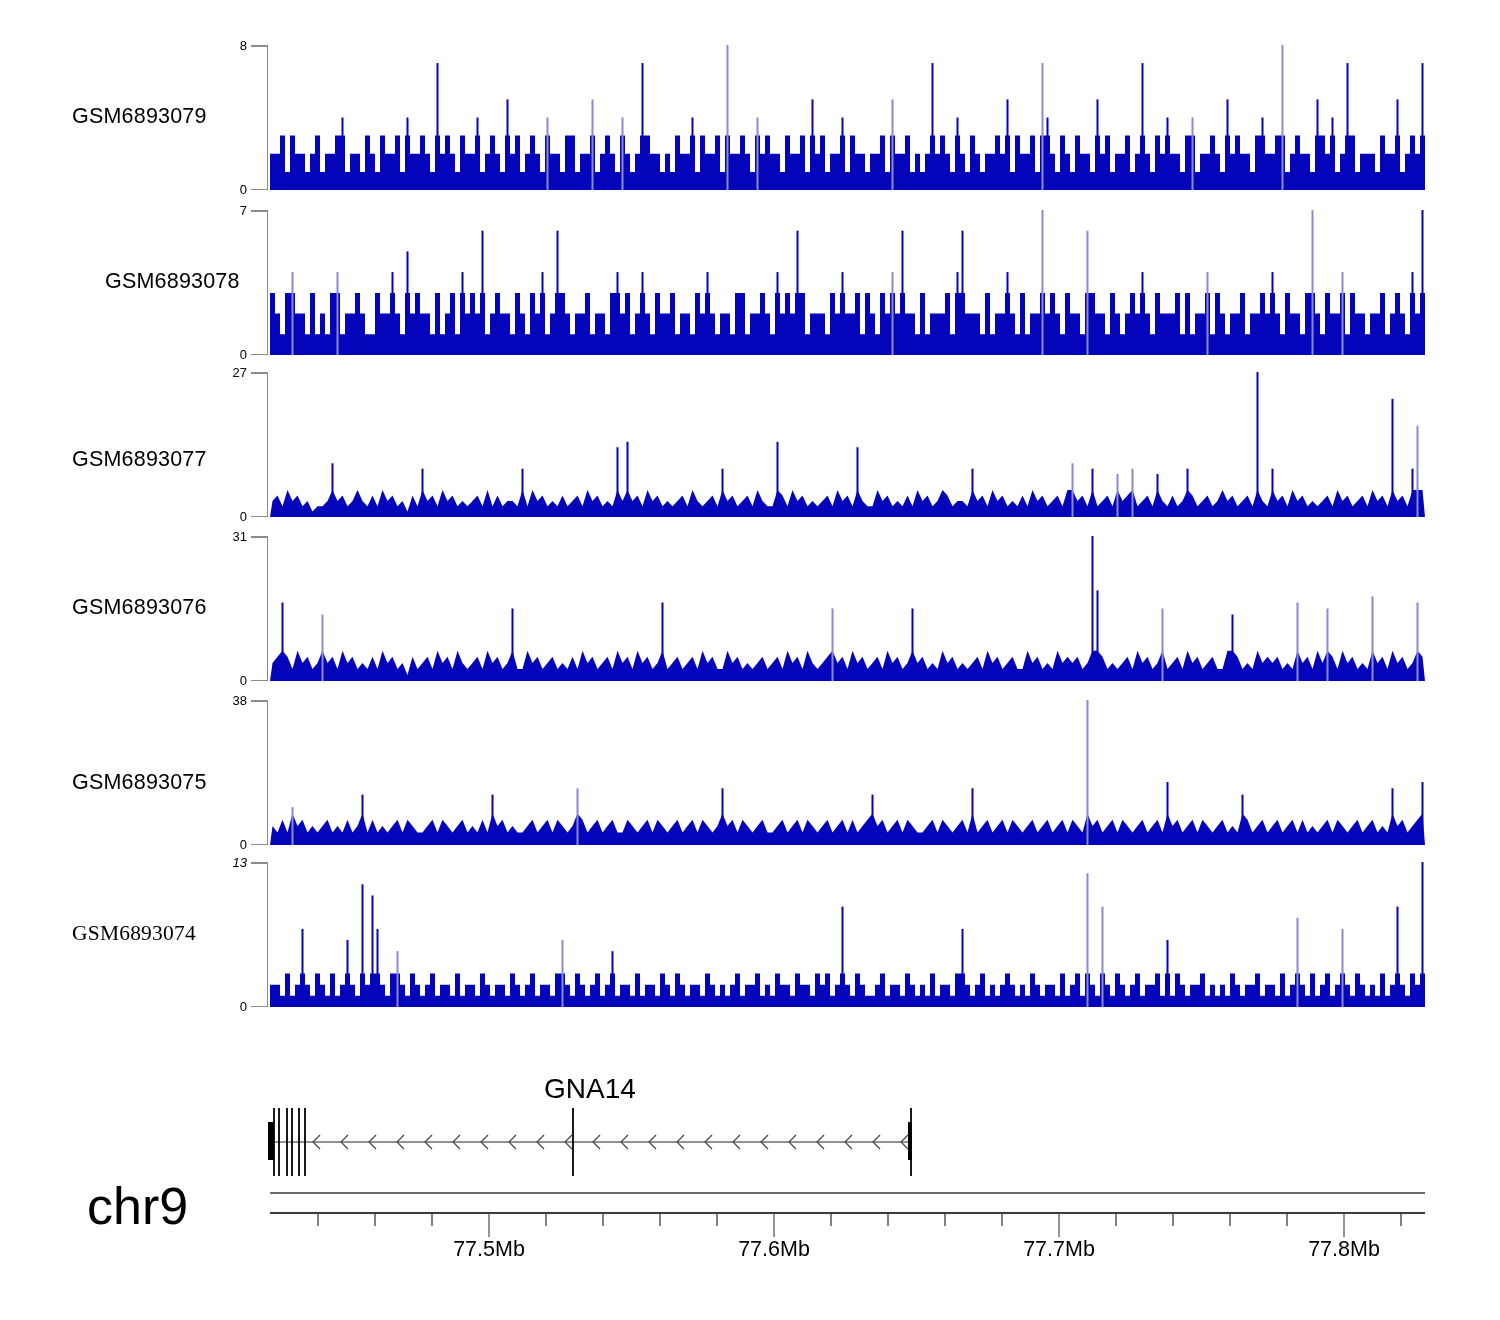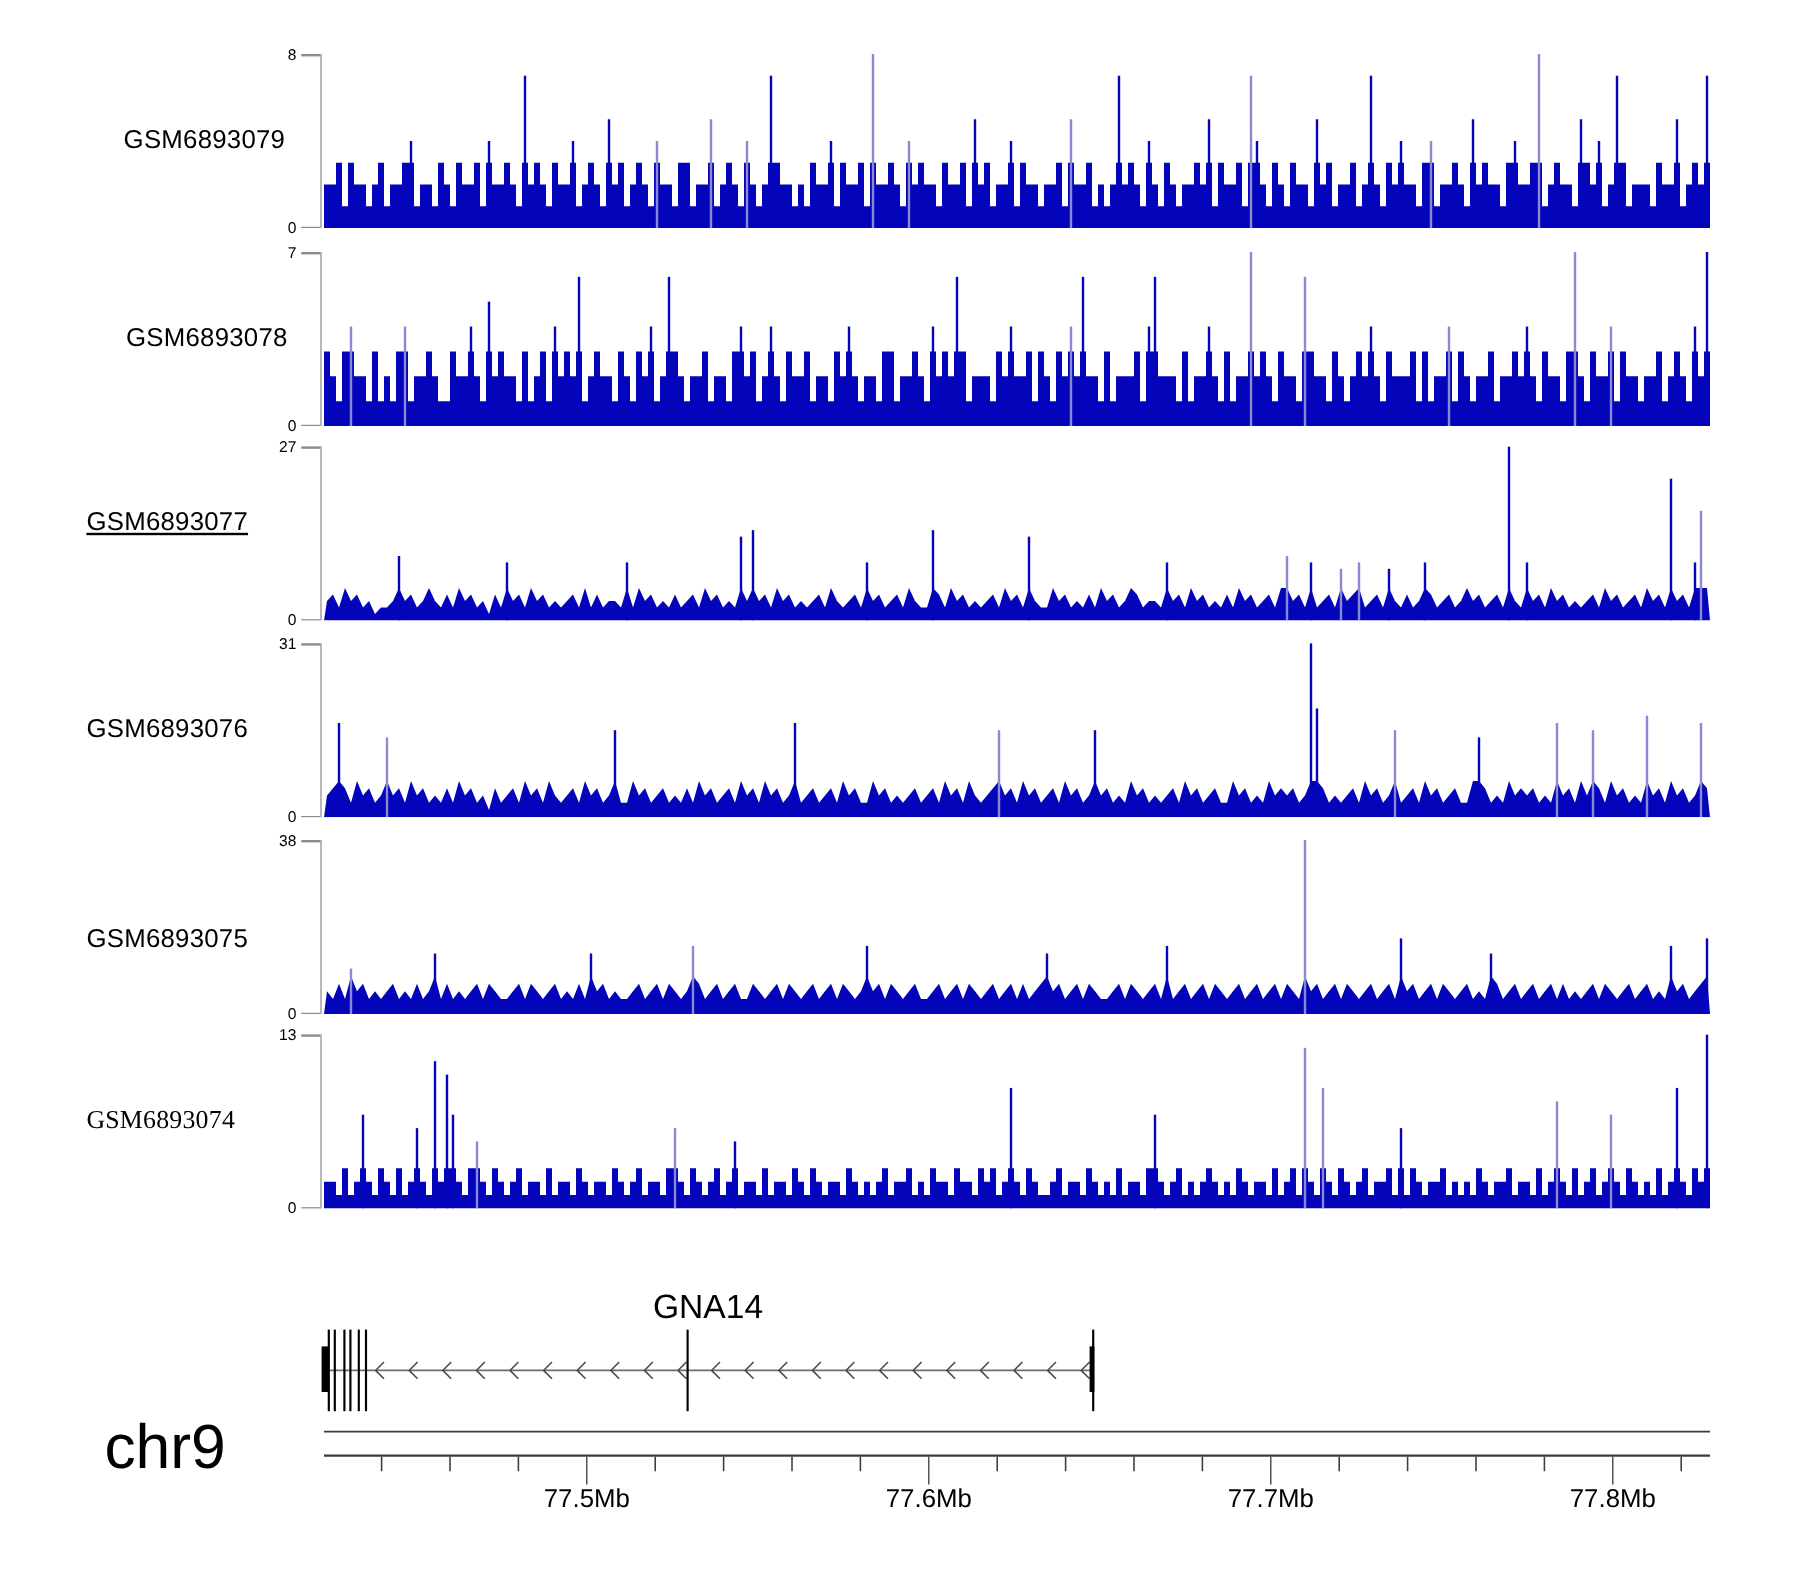--- a/index.html
+++ b/index.html
@@ -11,21 +11,21 @@
   .plot-svg{position:absolute;display:block;}
   .chr{position:absolute;left:87px;top:1178px;font-size:52px;line-height:1.1;}
   svg text{font-family:"Liberation Sans",sans-serif;fill:#000;}
 </style>
 </head>
 <body>
 
 <div class="fig">
   <div id="tracks-panel" style="position:absolute;left:0;top:0;width:1500px;height:1040px;">
       <div class="track" style="top: 45px; height: 145px;">
-        <div class="track-label" style="top: 58.5px; margin-left: 31px;">GSM6893079</div>
+        <div class="track-label" style="top: 58.5px;">GSM6893079</div>
         <div class="bracket" style="left: 266.5px; top: 0px; width: 1.5px; height: 145px;"></div>
         <div class="bracket" style="left: 251px; top: 0px; width: 16px; height: 1.5px;"></div>
         <div class="bracket" style="left: 251px; top: 143.5px; width: 16px; height: 1.5px;"></div>
         <div class="ylab" style="left: 205px; top: -6px;">8</div>
         <div class="ylab" style="left: 205px; top: 138px;">0</div>
         <svg width="1155" height="145" viewBox="0 0 1155 145" class="plot-svg" style="left: 270px; top: 0px; position: absolute;">
           <path d="M0 145L0.0 108.8L5.0 108.8L5.0 108.8L10.0 108.8L10.0 90.6L15.0 90.6L15.0 126.9L20.0 126.9L20.0 90.6L25.0 90.6L25.0 108.8L30.0 108.8L30.0 108.8L35.0 108.8L35.0 126.9L40.0 126.9L40.0 108.8L45.0 108.8L45.0 90.6L50.0 90.6L50.0 126.9L55.0 126.9L55.0 108.8L60.0 108.8L60.0 108.8L65.0 108.8L65.0 90.6L70.0 90.6L70.0 90.6L75.0 90.6L75.0 126.9L80.0 126.9L80.0 108.8L85.0 108.8L85.0 108.8L90.0 108.8L90.0 126.9L95.0 126.9L95.0 90.6L100.0 90.6L100.0 108.8L105.0 108.8L105.0 126.9L110.0 126.9L110.0 90.6L115.0 90.6L115.0 108.8L120.0 108.8L120.0 108.8L125.0 108.8L125.0 90.6L130.0 90.6L130.0 126.9L135.0 126.9L135.0 90.6L140.0 90.6L140.0 108.8L145.0 108.8L145.0 108.8L150.0 108.8L150.0 90.6L155.0 90.6L155.0 108.8L160.0 108.8L160.0 126.9L165.0 126.9L165.0 90.6L170.0 90.6L170.0 108.8L175.0 108.8L175.0 90.6L180.0 90.6L180.0 108.8L185.0 108.8L185.0 126.9L190.0 126.9L190.0 90.6L195.0 90.6L195.0 108.8L200.0 108.8L200.0 108.8L205.0 108.8L205.0 90.6L210.0 90.6L210.0 126.9L215.0 126.9L215.0 108.8L220.0 108.8L220.0 90.6L225.0 90.6L225.0 108.8L230.0 108.8L230.0 126.9L235.0 126.9L235.0 90.6L240.0 90.6L240.0 108.8L245.0 108.8L245.0 90.6L250.0 90.6L250.0 126.9L255.0 126.9L255.0 108.8L260.0 108.8L260.0 90.6L265.0 90.6L265.0 108.8L270.0 108.8L270.0 126.9L275.0 126.9L275.0 90.6L280.0 90.6L280.0 108.8L285.0 108.8L285.0 108.8L290.0 108.8L290.0 126.9L295.0 126.9L295.0 90.6L300.0 90.6L300.0 90.6L305.0 90.6L305.0 126.9L310.0 126.9L310.0 108.8L315.0 108.8L315.0 108.8L320.0 108.8L320.0 90.6L325.0 90.6L325.0 126.9L330.0 126.9L330.0 108.8L335.0 108.8L335.0 90.6L340.0 90.6L340.0 108.8L345.0 108.8L345.0 126.9L350.0 126.9L350.0 90.6L355.0 90.6L355.0 108.8L360.0 108.8L360.0 126.9L365.0 126.9L365.0 108.8L370.0 108.8L370.0 90.6L375.0 90.6L375.0 90.6L380.0 90.6L380.0 108.8L385.0 108.8L385.0 108.8L390.0 108.8L390.0 126.9L395.0 126.9L395.0 108.8L400.0 108.8L400.0 126.9L405.0 126.9L405.0 90.6L410.0 90.6L410.0 108.8L415.0 108.8L415.0 108.8L420.0 108.8L420.0 90.6L425.0 90.6L425.0 126.9L430.0 126.9L430.0 90.6L435.0 90.6L435.0 108.8L440.0 108.8L440.0 108.8L445.0 108.8L445.0 90.6L450.0 90.6L450.0 126.9L455.0 126.9L455.0 90.6L460.0 90.6L460.0 108.8L465.0 108.8L465.0 108.8L470.0 108.8L470.0 90.6L475.0 90.6L475.0 108.8L480.0 108.8L480.0 126.9L485.0 126.9L485.0 90.6L490.0 90.6L490.0 108.8L495.0 108.8L495.0 90.6L500.0 90.6L500.0 108.8L505.0 108.8L505.0 108.8L510.0 108.8L510.0 126.9L515.0 126.9L515.0 90.6L520.0 90.6L520.0 108.8L525.0 108.8L525.0 108.8L530.0 108.8L530.0 90.6L535.0 90.6L535.0 126.9L540.0 126.9L540.0 90.6L545.0 90.6L545.0 108.8L550.0 108.8L550.0 90.6L555.0 90.6L555.0 126.9L560.0 126.9L560.0 108.8L565.0 108.8L565.0 108.8L570.0 108.8L570.0 90.6L575.0 90.6L575.0 126.9L580.0 126.9L580.0 90.6L585.0 90.6L585.0 108.8L590.0 108.8L590.0 108.8L595.0 108.8L595.0 126.9L600.0 126.9L600.0 108.8L605.0 108.8L605.0 108.8L610.0 108.8L610.0 90.6L615.0 90.6L615.0 126.9L620.0 126.9L620.0 90.6L625.0 90.6L625.0 108.8L630.0 108.8L630.0 108.8L635.0 108.8L635.0 90.6L640.0 90.6L640.0 126.9L645.0 126.9L645.0 108.8L650.0 108.8L650.0 126.9L655.0 126.9L655.0 108.8L660.0 108.8L660.0 90.6L665.0 90.6L665.0 108.8L670.0 108.8L670.0 90.6L675.0 90.6L675.0 108.8L680.0 108.8L680.0 126.9L685.0 126.9L685.0 90.6L690.0 90.6L690.0 108.8L695.0 108.8L695.0 126.9L700.0 126.9L700.0 90.6L705.0 90.6L705.0 108.8L710.0 108.8L710.0 126.9L715.0 126.9L715.0 108.8L720.0 108.8L720.0 108.8L725.0 108.8L725.0 90.6L730.0 90.6L730.0 108.8L735.0 108.8L735.0 90.6L740.0 90.6L740.0 126.9L745.0 126.9L745.0 90.6L750.0 90.6L750.0 108.8L755.0 108.8L755.0 108.8L760.0 108.8L760.0 90.6L765.0 90.6L765.0 126.9L770.0 126.9L770.0 90.6L775.0 90.6L775.0 90.6L780.0 90.6L780.0 108.8L785.0 108.8L785.0 126.9L790.0 126.9L790.0 90.6L795.0 90.6L795.0 108.8L800.0 108.8L800.0 126.9L805.0 126.9L805.0 90.6L810.0 90.6L810.0 108.8L815.0 108.8L815.0 108.8L820.0 108.8L820.0 126.9L825.0 126.9L825.0 90.6L830.0 90.6L830.0 108.8L835.0 108.8L835.0 90.6L840.0 90.6L840.0 126.9L845.0 126.9L845.0 108.8L850.0 108.8L850.0 108.8L855.0 108.8L855.0 90.6L860.0 90.6L860.0 126.9L865.0 126.9L865.0 108.8L870.0 108.8L870.0 90.6L875.0 90.6L875.0 108.8L880.0 108.8L880.0 126.9L885.0 126.9L885.0 90.6L890.0 90.6L890.0 108.8L895.0 108.8L895.0 90.6L900.0 90.6L900.0 108.8L905.0 108.8L905.0 108.8L910.0 108.8L910.0 126.9L915.0 126.9L915.0 90.6L920.0 90.6L920.0 90.6L925.0 90.6L925.0 126.9L930.0 126.9L930.0 108.8L935.0 108.8L935.0 108.8L940.0 108.8L940.0 90.6L945.0 90.6L945.0 108.8L950.0 108.8L950.0 126.9L955.0 126.9L955.0 90.6L960.0 90.6L960.0 108.8L965.0 108.8L965.0 90.6L970.0 90.6L970.0 108.8L975.0 108.8L975.0 108.8L980.0 108.8L980.0 126.9L985.0 126.9L985.0 90.6L990.0 90.6L990.0 90.6L995.0 90.6L995.0 108.8L1000.0 108.8L1000.0 108.8L1005.0 108.8L1005.0 90.6L1010.0 90.6L1010.0 90.6L1015.0 90.6L1015.0 126.9L1020.0 126.9L1020.0 108.8L1025.0 108.8L1025.0 90.6L1030.0 90.6L1030.0 108.8L1035.0 108.8L1035.0 108.8L1040.0 108.8L1040.0 126.9L1045.0 126.9L1045.0 90.6L1050.0 90.6L1050.0 90.6L1055.0 90.6L1055.0 108.8L1060.0 108.8L1060.0 90.6L1065.0 90.6L1065.0 126.9L1070.0 126.9L1070.0 108.8L1075.0 108.8L1075.0 90.6L1080.0 90.6L1080.0 90.6L1085.0 90.6L1085.0 126.9L1090.0 126.9L1090.0 108.8L1095.0 108.8L1095.0 108.8L1100.0 108.8L1100.0 108.8L1105.0 108.8L1105.0 126.9L1110.0 126.9L1110.0 90.6L1115.0 90.6L1115.0 108.8L1120.0 108.8L1120.0 108.8L1125.0 108.8L1125.0 90.6L1130.0 90.6L1130.0 126.9L1135.0 126.9L1135.0 108.8L1140.0 108.8L1140.0 90.6L1145.0 90.6L1145.0 108.8L1150.0 108.8L1150.0 90.6L1155.0 90.6L1155 145Z" fill="#0404bb" stroke="none"></path>
           <g>
             <rect x="71.5" y="72.5" width="2" height="72.5" fill="#0404bb"></rect>
             <rect x="136.5" y="72.5" width="2" height="72.5" fill="#0404bb"></rect>
@@ -97,21 +97,21 @@
             <rect x="936.5" y="62.1" width="2" height="82.9" fill="#8989d6"></rect>
             <rect x="1001.5" y="62.1" width="2" height="82.9" fill="#0404bb"></rect>
             <rect x="1041.5" y="0.0" width="2" height="145.0" fill="#8989d6"></rect>
             <rect x="1071.5" y="62.1" width="2" height="82.9" fill="#8989d6"></rect>
             <rect x="1141.5" y="62.1" width="2" height="82.9" fill="#0404bb"></rect>
             <rect x="1151.5" y="0.0" width="2" height="145.0" fill="#0404bb"></rect>
           </g>
         </svg>
       </div>
       <div class="track" style="top: 372px; height: 145px;">
-        <div class="track-label" style="top: 51px; text-decoration: underline;">GSM6893077</div>
+        <div class="track-label" style="top: 75px;">GSM6893077</div>
         <div class="bracket" style="left: 266.5px; top: 0px; width: 1.5px; height: 145px;"></div>
         <div class="bracket" style="left: 251px; top: 0px; width: 16px; height: 1.5px;"></div>
         <div class="bracket" style="left: 251px; top: 143.5px; width: 16px; height: 1.5px;"></div>
         <div class="ylab" style="left: 205px; top: -6px; text-align: right;">27</div>
         <div class="ylab" style="left: 205px; top: 138px;">0</div>
         <svg width="1155" height="145" viewBox="0 0 1155 145" class="plot-svg" style="left: 270px; top: 0px; position: absolute;">
           <path d="M0 145L2.5 128.9L7.5 123.5L12.5 134.3L17.5 118.1L22.5 128.9L27.5 123.5L32.5 134.3L37.5 128.9L42.5 139.6L47.5 134.3L52.5 134.3L57.5 128.9L62.5 118.1L67.5 128.9L72.5 123.5L77.5 134.3L82.5 128.9L87.5 118.1L92.5 128.9L97.5 134.3L102.5 123.5L107.5 134.3L112.5 118.1L117.5 128.9L122.5 123.5L127.5 134.3L132.5 128.9L137.5 139.6L142.5 123.5L147.5 134.3L152.5 118.1L157.5 128.9L162.5 123.5L167.5 134.3L172.5 118.1L177.5 128.9L182.5 123.5L187.5 134.3L192.5 128.9L197.5 134.3L202.5 128.9L207.5 123.5L212.5 134.3L217.5 118.1L222.5 134.3L227.5 123.5L232.5 134.3L237.5 128.9L242.5 128.9L247.5 134.3L252.5 118.1L257.5 134.3L262.5 118.1L267.5 128.9L272.5 123.5L277.5 134.3L282.5 128.9L287.5 134.3L292.5 123.5L297.5 134.3L302.5 128.9L307.5 123.5L312.5 134.3L317.5 118.1L322.5 128.9L327.5 123.5L332.5 134.3L337.5 128.9L342.5 134.3L347.5 118.1L352.5 128.9L357.5 118.1L362.5 128.9L367.5 123.5L372.5 134.3L377.5 118.1L382.5 128.9L387.5 123.5L392.5 134.3L397.5 128.9L402.5 134.3L407.5 128.9L412.5 123.5L417.5 134.3L422.5 118.1L427.5 128.9L432.5 134.3L437.5 128.9L442.5 123.5L447.5 134.3L452.5 118.1L457.5 128.9L462.5 123.5L467.5 134.3L472.5 128.9L477.5 123.5L482.5 134.3L487.5 118.1L492.5 128.9L497.5 134.3L502.5 134.3L507.5 118.1L512.5 123.5L517.5 134.3L522.5 118.1L527.5 128.9L532.5 123.5L537.5 134.3L542.5 128.9L547.5 134.3L552.5 128.9L557.5 123.5L562.5 134.3L567.5 118.1L572.5 128.9L577.5 123.5L582.5 134.3L587.5 118.1L592.5 128.9L597.5 134.3L602.5 134.3L607.5 118.1L612.5 128.9L617.5 123.5L622.5 134.3L627.5 128.9L632.5 134.3L637.5 123.5L642.5 134.3L647.5 118.1L652.5 128.9L657.5 123.5L662.5 134.3L667.5 128.9L672.5 118.1L677.5 123.5L682.5 134.3L687.5 128.9L692.5 128.9L697.5 134.3L702.5 118.1L707.5 128.9L712.5 123.5L717.5 134.3L722.5 118.1L727.5 128.9L732.5 123.5L737.5 134.3L742.5 128.9L747.5 134.3L752.5 123.5L757.5 134.3L762.5 118.1L767.5 128.9L772.5 123.5L777.5 134.3L782.5 128.9L787.5 123.5L792.5 134.3L797.5 118.1L802.5 118.1L807.5 128.9L812.5 123.5L817.5 134.3L822.5 118.1L827.5 134.3L832.5 128.9L837.5 123.5L842.5 134.3L847.5 118.1L852.5 128.9L857.5 123.5L862.5 118.1L867.5 134.3L872.5 128.9L877.5 123.5L882.5 134.3L887.5 118.1L892.5 128.9L897.5 134.3L902.5 123.5L907.5 134.3L912.5 128.9L917.5 118.1L922.5 123.5L927.5 134.3L932.5 128.9L937.5 123.5L942.5 134.3L947.5 128.9L952.5 118.1L957.5 128.9L962.5 123.5L967.5 134.3L972.5 128.9L977.5 123.5L982.5 134.3L987.5 118.1L992.5 128.9L997.5 134.3L1002.5 118.1L1007.5 128.9L1012.5 123.5L1017.5 134.3L1022.5 118.1L1027.5 128.9L1032.5 123.5L1037.5 134.3L1042.5 128.9L1047.5 134.3L1052.5 128.9L1057.5 123.5L1062.5 134.3L1067.5 118.1L1072.5 128.9L1077.5 123.5L1082.5 134.3L1087.5 128.9L1092.5 123.5L1097.5 134.3L1102.5 118.1L1107.5 128.9L1112.5 123.5L1117.5 134.3L1122.5 118.1L1127.5 128.9L1132.5 123.5L1137.5 134.3L1142.5 118.1L1147.5 118.1L1152.5 118.1L1155 145Z" fill="#0404bb" stroke="none"></path>
           <g>
             <rect x="61.5" y="91.3" width="2" height="53.7" fill="#0404bb"></rect>
             <rect x="151.5" y="96.7" width="2" height="48.3" fill="#0404bb"></rect>
@@ -186,21 +186,21 @@
             <rect x="1121.5" y="88.3" width="2" height="56.7" fill="#0404bb"></rect>
             <rect x="1151.5" y="82.0" width="2" height="63.0" fill="#0404bb"></rect>
           </g>
         </svg>
       </div>
       <div class="track" style="top: 862px; height: 145px;">
         <div class="track-label" style="top: 58.5px; font-family: Liberation Serif, serif;">GSM6893074</div>
         <div class="bracket" style="left: 266.5px; top: 0px; width: 1.5px; height: 145px;"></div>
         <div class="bracket" style="left: 251px; top: 0px; width: 16px; height: 1.5px;"></div>
         <div class="bracket" style="left: 251px; top: 143.5px; width: 16px; height: 1.5px;"></div>
-        <div class="ylab" style="left: 205px; top: -6px;">13</div>
+        <div class="ylab" style="left: 205px; top: -6px; font-style: italic;">13</div>
         <div class="ylab" style="left: 205px; top: 138px;">0</div>
         <svg width="1155" height="145" viewBox="0 0 1155 145" class="plot-svg" style="left: 270px; top: 0px; position: absolute;">
           <path d="M0 145L0.0 122.7L5.0 122.7L5.0 122.7L10.0 122.7L10.0 133.8L15.0 133.8L15.0 111.5L20.0 111.5L20.0 133.8L25.0 133.8L25.0 122.7L30.0 122.7L30.0 111.5L35.0 111.5L35.0 122.7L40.0 122.7L40.0 133.8L45.0 133.8L45.0 111.5L50.0 111.5L50.0 122.7L55.0 122.7L55.0 133.8L60.0 133.8L60.0 111.5L65.0 111.5L65.0 133.8L70.0 133.8L70.0 122.7L75.0 122.7L75.0 111.5L80.0 111.5L80.0 122.7L85.0 122.7L85.0 133.8L90.0 133.8L90.0 111.5L95.0 111.5L95.0 122.7L100.0 122.7L100.0 111.5L105.0 111.5L105.0 111.5L110.0 111.5L110.0 122.7L115.0 122.7L115.0 133.8L120.0 133.8L120.0 111.5L125.0 111.5L125.0 111.5L130.0 111.5L130.0 122.7L135.0 122.7L135.0 133.8L140.0 133.8L140.0 111.5L145.0 111.5L145.0 122.7L150.0 122.7L150.0 133.8L155.0 133.8L155.0 122.7L160.0 122.7L160.0 111.5L165.0 111.5L165.0 133.8L170.0 133.8L170.0 122.7L175.0 122.7L175.0 122.7L180.0 122.7L180.0 133.8L185.0 133.8L185.0 111.5L190.0 111.5L190.0 133.8L195.0 133.8L195.0 122.7L200.0 122.7L200.0 122.7L205.0 122.7L205.0 133.8L210.0 133.8L210.0 111.5L215.0 111.5L215.0 122.7L220.0 122.7L220.0 133.8L225.0 133.8L225.0 122.7L230.0 122.7L230.0 122.7L235.0 122.7L235.0 133.8L240.0 133.8L240.0 111.5L245.0 111.5L245.0 122.7L250.0 122.7L250.0 133.8L255.0 133.8L255.0 122.7L260.0 122.7L260.0 111.5L265.0 111.5L265.0 133.8L270.0 133.8L270.0 122.7L275.0 122.7L275.0 122.7L280.0 122.7L280.0 133.8L285.0 133.8L285.0 111.5L290.0 111.5L290.0 111.5L295.0 111.5L295.0 122.7L300.0 122.7L300.0 133.8L305.0 133.8L305.0 111.5L310.0 111.5L310.0 122.7L315.0 122.7L315.0 133.8L320.0 133.8L320.0 122.7L325.0 122.7L325.0 111.5L330.0 111.5L330.0 133.8L335.0 133.8L335.0 122.7L340.0 122.7L340.0 111.5L345.0 111.5L345.0 133.8L350.0 133.8L350.0 122.7L355.0 122.7L355.0 122.7L360.0 122.7L360.0 133.8L365.0 133.8L365.0 111.5L370.0 111.5L370.0 133.8L375.0 133.8L375.0 122.7L380.0 122.7L380.0 122.7L385.0 122.7L385.0 133.8L390.0 133.8L390.0 111.5L395.0 111.5L395.0 122.7L400.0 122.7L400.0 133.8L405.0 133.8L405.0 111.5L410.0 111.5L410.0 122.7L415.0 122.7L415.0 133.8L420.0 133.8L420.0 122.7L425.0 122.7L425.0 122.7L430.0 122.7L430.0 133.8L435.0 133.8L435.0 111.5L440.0 111.5L440.0 122.7L445.0 122.7L445.0 133.8L450.0 133.8L450.0 122.7L455.0 122.7L455.0 133.8L460.0 133.8L460.0 122.7L465.0 122.7L465.0 111.5L470.0 111.5L470.0 133.8L475.0 133.8L475.0 122.7L480.0 122.7L480.0 122.7L485.0 122.7L485.0 111.5L490.0 111.5L490.0 133.8L495.0 133.8L495.0 122.7L500.0 122.7L500.0 133.8L505.0 133.8L505.0 111.5L510.0 111.5L510.0 122.7L515.0 122.7L515.0 122.7L520.0 122.7L520.0 133.8L525.0 133.8L525.0 111.5L530.0 111.5L530.0 122.7L535.0 122.7L535.0 122.7L540.0 122.7L540.0 133.8L545.0 133.8L545.0 111.5L550.0 111.5L550.0 122.7L555.0 122.7L555.0 111.5L560.0 111.5L560.0 133.8L565.0 133.8L565.0 122.7L570.0 122.7L570.0 111.5L575.0 111.5L575.0 122.7L580.0 122.7L580.0 133.8L585.0 133.8L585.0 111.5L590.0 111.5L590.0 122.7L595.0 122.7L595.0 133.8L600.0 133.8L600.0 133.8L605.0 133.8L605.0 122.7L610.0 122.7L610.0 111.5L615.0 111.5L615.0 133.8L620.0 133.8L620.0 122.7L625.0 122.7L625.0 122.7L630.0 122.7L630.0 133.8L635.0 133.8L635.0 111.5L640.0 111.5L640.0 122.7L645.0 122.7L645.0 133.8L650.0 133.8L650.0 122.7L655.0 122.7L655.0 133.8L660.0 133.8L660.0 111.5L665.0 111.5L665.0 133.8L670.0 133.8L670.0 122.7L675.0 122.7L675.0 122.7L680.0 122.7L680.0 133.8L685.0 133.8L685.0 111.5L690.0 111.5L690.0 111.5L695.0 111.5L695.0 122.7L700.0 122.7L700.0 133.8L705.0 133.8L705.0 122.7L710.0 122.7L710.0 111.5L715.0 111.5L715.0 133.8L720.0 133.8L720.0 122.7L725.0 122.7L725.0 133.8L730.0 133.8L730.0 122.7L735.0 122.7L735.0 111.5L740.0 111.5L740.0 122.7L745.0 122.7L745.0 133.8L750.0 133.8L750.0 122.7L755.0 122.7L755.0 133.8L760.0 133.8L760.0 111.5L765.0 111.5L765.0 122.7L770.0 122.7L770.0 133.8L775.0 133.8L775.0 122.7L780.0 122.7L780.0 122.7L785.0 122.7L785.0 133.8L790.0 133.8L790.0 111.5L795.0 111.5L795.0 133.8L800.0 133.8L800.0 122.7L805.0 122.7L805.0 111.5L810.0 111.5L810.0 133.8L815.0 133.8L815.0 111.5L820.0 111.5L820.0 122.7L825.0 122.7L825.0 133.8L830.0 133.8L830.0 111.5L835.0 111.5L835.0 122.7L840.0 122.7L840.0 133.8L845.0 133.8L845.0 111.5L850.0 111.5L850.0 122.7L855.0 122.7L855.0 133.8L860.0 133.8L860.0 122.7L865.0 122.7L865.0 111.5L870.0 111.5L870.0 133.8L875.0 133.8L875.0 122.7L880.0 122.7L880.0 122.7L885.0 122.7L885.0 111.5L890.0 111.5L890.0 133.8L895.0 133.8L895.0 111.5L900.0 111.5L900.0 133.8L905.0 133.8L905.0 111.5L910.0 111.5L910.0 122.7L915.0 122.7L915.0 133.8L920.0 133.8L920.0 122.7L925.0 122.7L925.0 122.7L930.0 122.7L930.0 111.5L935.0 111.5L935.0 133.8L940.0 133.8L940.0 122.7L945.0 122.7L945.0 133.8L950.0 133.8L950.0 122.7L955.0 122.7L955.0 133.8L960.0 133.8L960.0 111.5L965.0 111.5L965.0 122.7L970.0 122.7L970.0 133.8L975.0 133.8L975.0 122.7L980.0 122.7L980.0 122.7L985.0 122.7L985.0 111.5L990.0 111.5L990.0 133.8L995.0 133.8L995.0 122.7L1000.0 122.7L1000.0 122.7L1005.0 122.7L1005.0 133.8L1010.0 133.8L1010.0 111.5L1015.0 111.5L1015.0 133.8L1020.0 133.8L1020.0 122.7L1025.0 122.7L1025.0 111.5L1030.0 111.5L1030.0 122.7L1035.0 122.7L1035.0 133.8L1040.0 133.8L1040.0 111.5L1045.0 111.5L1045.0 133.8L1050.0 133.8L1050.0 122.7L1055.0 122.7L1055.0 111.5L1060.0 111.5L1060.0 133.8L1065.0 133.8L1065.0 122.7L1070.0 122.7L1070.0 111.5L1075.0 111.5L1075.0 122.7L1080.0 122.7L1080.0 133.8L1085.0 133.8L1085.0 111.5L1090.0 111.5L1090.0 122.7L1095.0 122.7L1095.0 133.8L1100.0 133.8L1100.0 122.7L1105.0 122.7L1105.0 133.8L1110.0 133.8L1110.0 111.5L1115.0 111.5L1115.0 133.8L1120.0 133.8L1120.0 122.7L1125.0 122.7L1125.0 111.5L1130.0 111.5L1130.0 122.7L1135.0 122.7L1135.0 133.8L1140.0 133.8L1140.0 111.5L1145.0 111.5L1145.0 122.7L1150.0 122.7L1150.0 111.5L1155.0 111.5L1155 145Z" fill="#0404bb" stroke="none"></path>
           <g>
             <rect x="31.5" y="66.9" width="2" height="78.1" fill="#0404bb"></rect>
             <rect x="76.5" y="78.1" width="2" height="66.9" fill="#0404bb"></rect>
             <rect x="91.5" y="22.3" width="2" height="122.7" fill="#0404bb"></rect>
             <rect x="101.5" y="33.5" width="2" height="111.5" fill="#0404bb"></rect>
             <rect x="106.5" y="66.9" width="2" height="78.1" fill="#0404bb"></rect>
             <rect x="126.5" y="89.2" width="2" height="55.8" fill="#8989d6"></rect>

